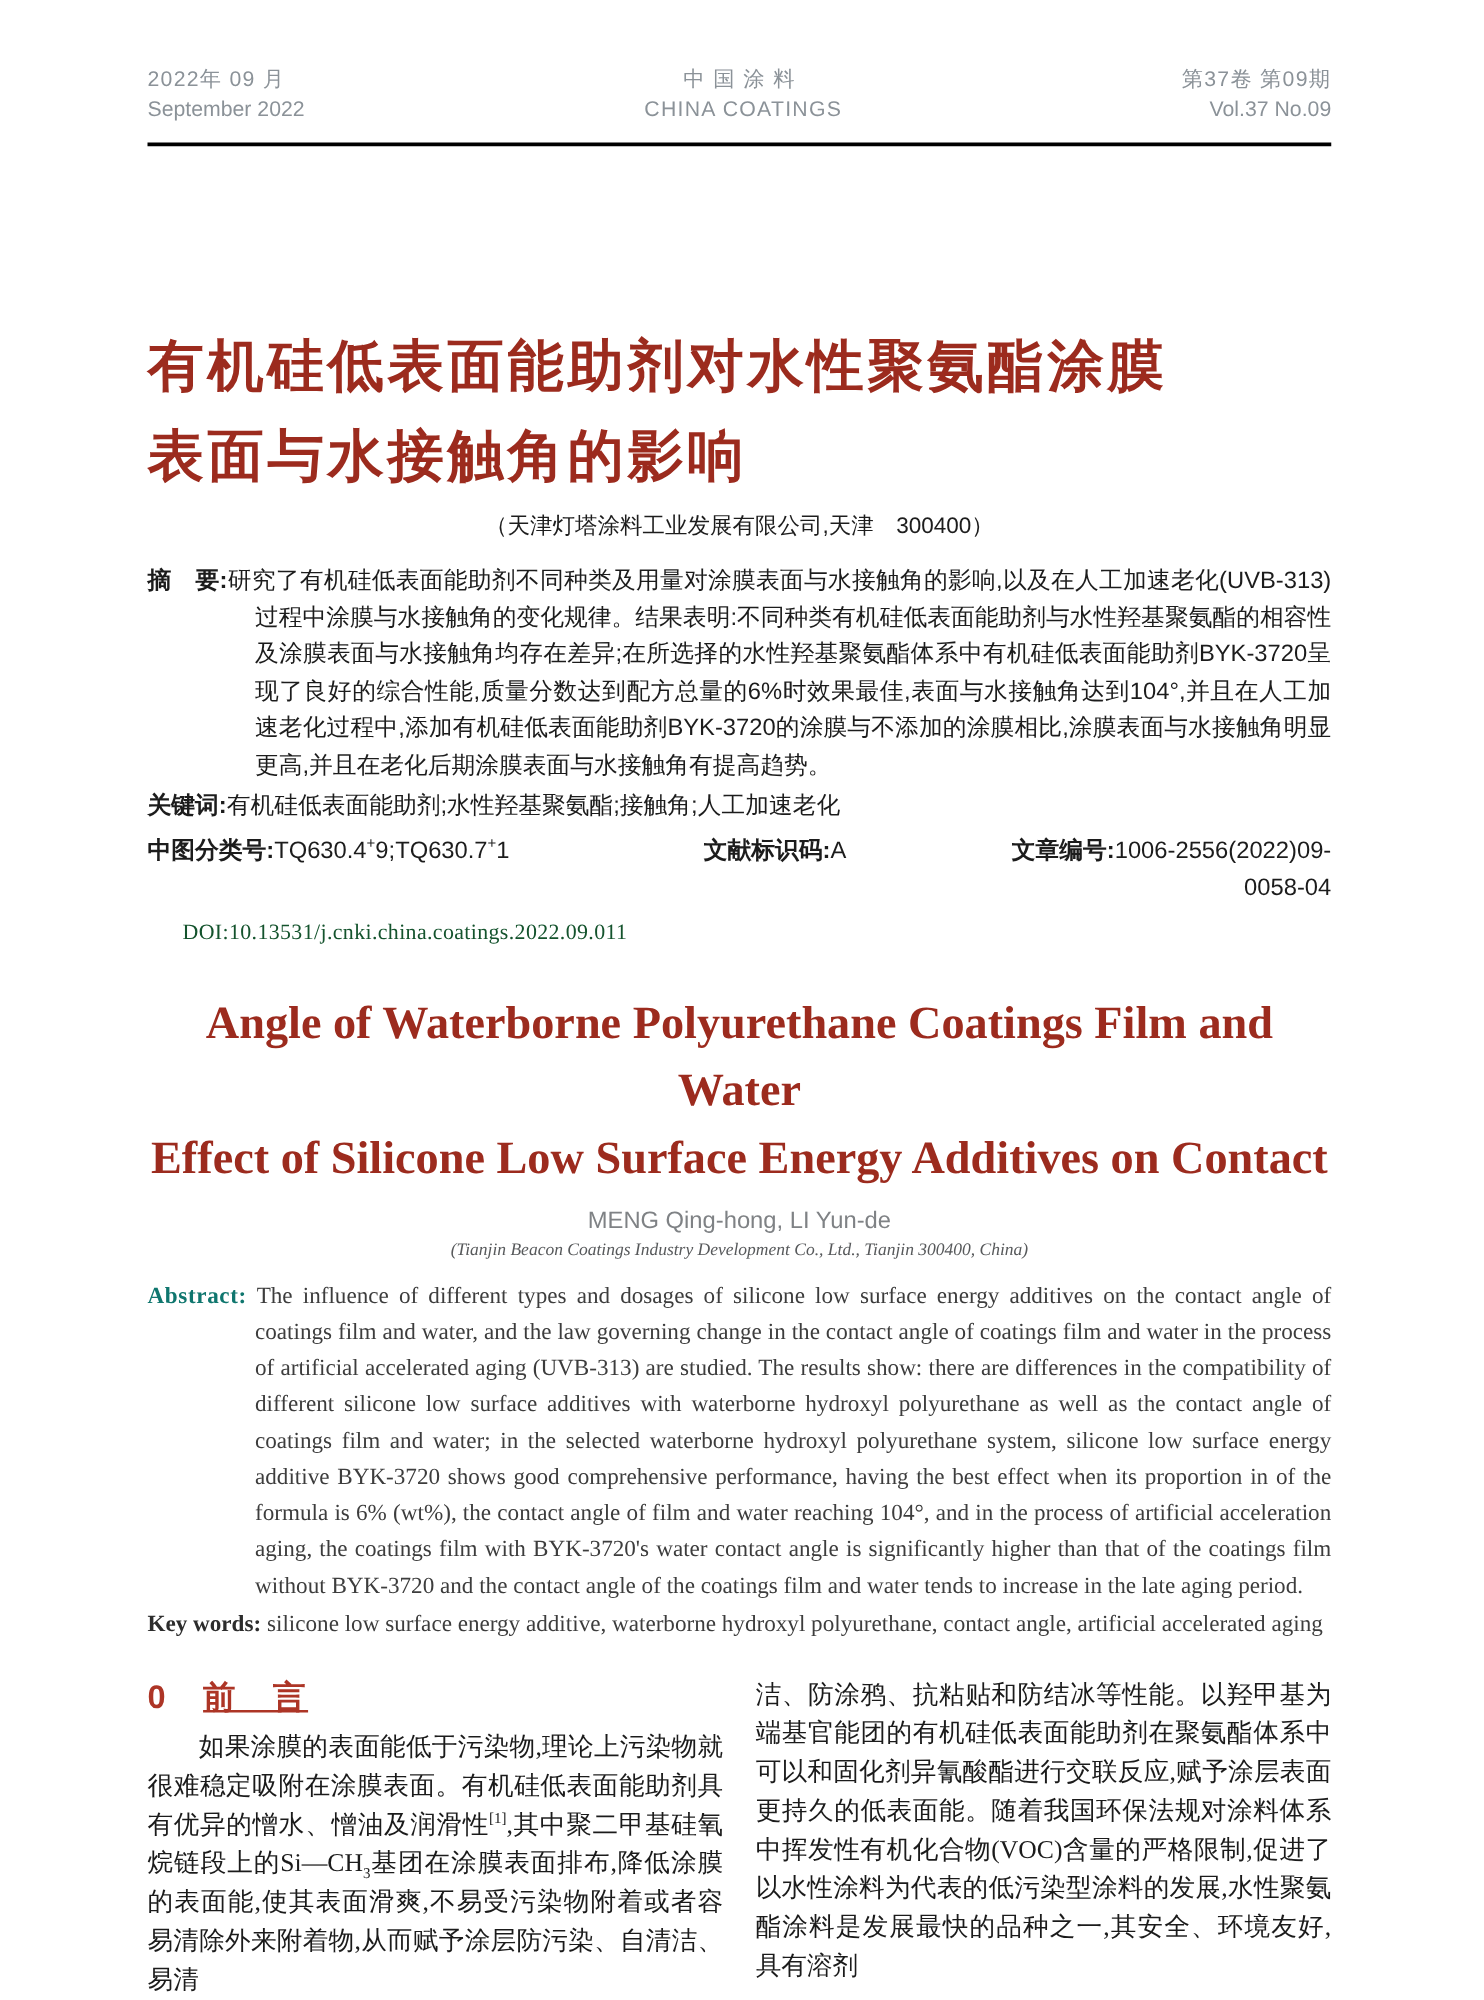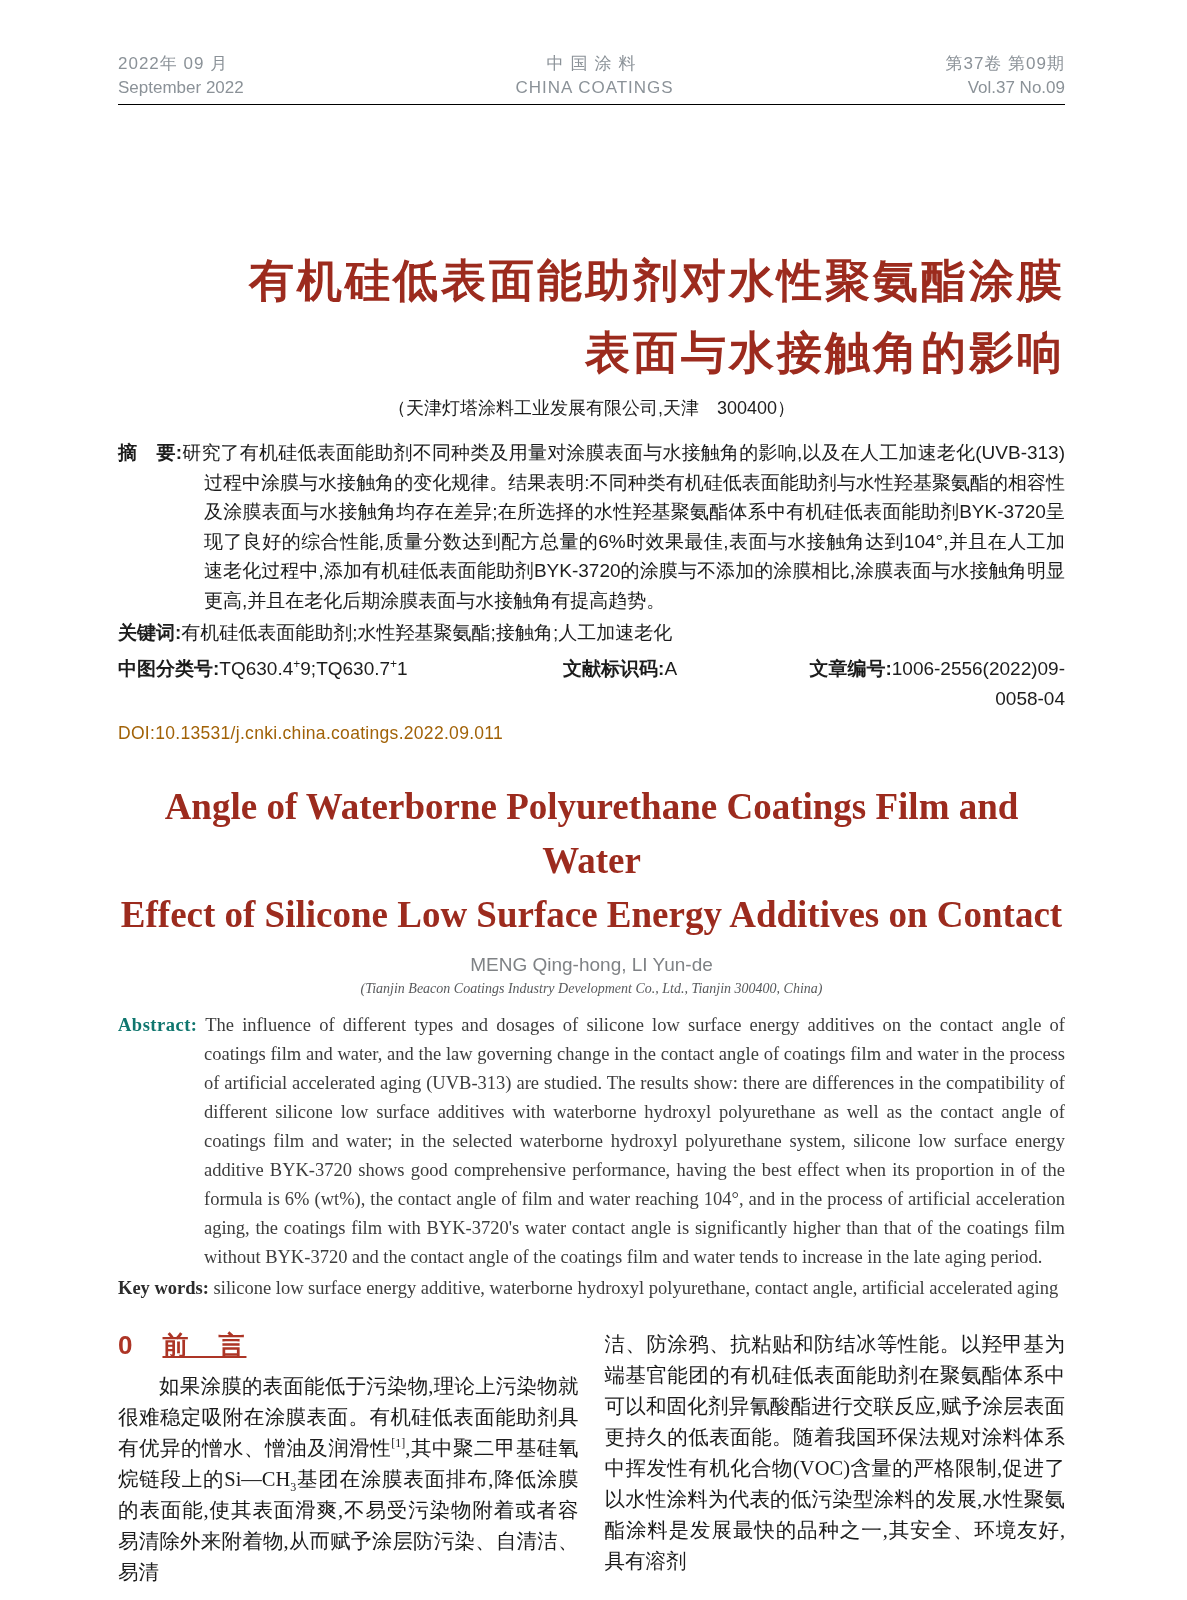--- a/index.html
+++ b/index.html
@@ -14,37 +14,37 @@
     padding: 0 122px 0 118px;
     overflow: hidden;
   }
 
   
   .journal-header {
     margin-top: 52px;
     display: flex;
     justify-content: space-between;
     align-items: flex-end;
-    border-bottom: 1px solid #000000;
-    padding-bottom: 4px;
+    border-bottom: 3px solid #000000;
+    padding-bottom: 14px;
     color: #8b9298;
     font-size: 17px;
     line-height: 24px;
   }
   .jh-left  { text-align: left; }
   .jh-center{ text-align: center; }
   .jh-right { text-align: right; }
   .jh-cn { letter-spacing: 1px; }
   .jh-center .jh-cn { letter-spacing: 7px; }
   .jh-center .jh-en { letter-spacing: 1px; }
 
   
   .title-cn {
     margin-top: 140px;
-    text-align: right;
+    text-align: left;
     color: #9c2b1e;
     font-weight: 900;
     font-size: 45px;
     line-height: 72px;
     letter-spacing: 3px;
     font-family: "Liberation Sans", sans-serif;
   }
   .authors-cn {
     margin-top: 14px;
     text-align: center;
@@ -89,24 +89,25 @@
   }
   .clc-row .label { font-weight: bold; }
   .clc-item-1 { width: 47%; }
   .clc-item-2 { width: 26%; }
   .clc-item-3 { flex: 1; text-align: right; }
   sup { font-size: 12px; vertical-align: super; line-height: 0; }
   sub { font-size: 12px; vertical-align: sub; line-height: 0; }
 
   .doi-line {
     margin-top: 9px;
-    font-family: Liberation Sans, sans-serif;
+    font-family: Liberation Serif, serif;
     font-size: 17.5px;
-    color: #a16207;
+    color: #14532d;
     letter-spacing: 0.3px;
+    margin-left: 28px;
   }
 
   
   .title-en {
     margin-top: 36px;
     text-align: center;
     font-family: "Liberation Serif", serif;
     font-weight: bold;
     font-size: 37px;
     line-height: 54px;

